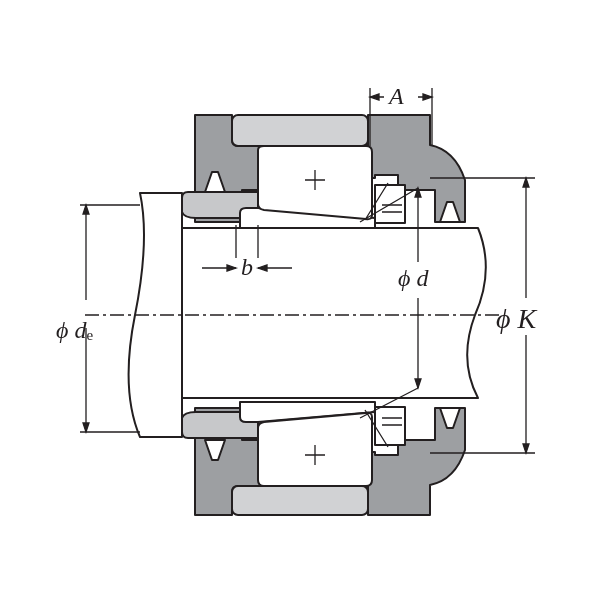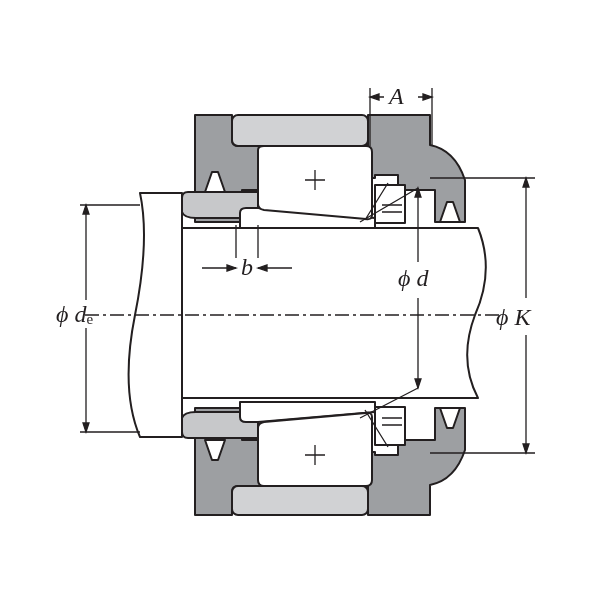--- a/index.html
+++ b/index.html
@@ -64,14 +64,14 @@
     <path d="M418 188 l-3 9 h6 z M418 388 l-3 -9 h6 z" fill="#231f20"></path>
 
     <path d="M430 178 H535 M430 453 H535 M526 178 V298 M526 335 V453"></path>
     <path d="M526 178 l-3 9 h6 z M526 453 l-3 -9 h6 z" fill="#231f20"></path>
   </g>
 </svg>
 
 <div class="lbl" style="left:389px;top:84px;font-size:24px;">A</div>
 <div class="lbl" style="left:241px;top:255px;font-size:24px;">b</div>
 <div class="lbl" style="left:398px;top:266px;font-size:24px;">ϕ d</div>
-<div class="lbl" style="left:496px;top:305px;font-size:24px;">ϕ K</div>
-<div class="lbl" style="left:56px;top:302px;font-size:24px;"><span>ϕ d</span><sub>e</sub></div>
+<div class="lbl" style="left:496px;top:305px;font-size:28px;">ϕ K</div>
+<div class="lbl" style="left:56px;top:318px;font-size:24px;"><span>ϕ d</span><sub>e</sub></div>
 
 </body></html>

